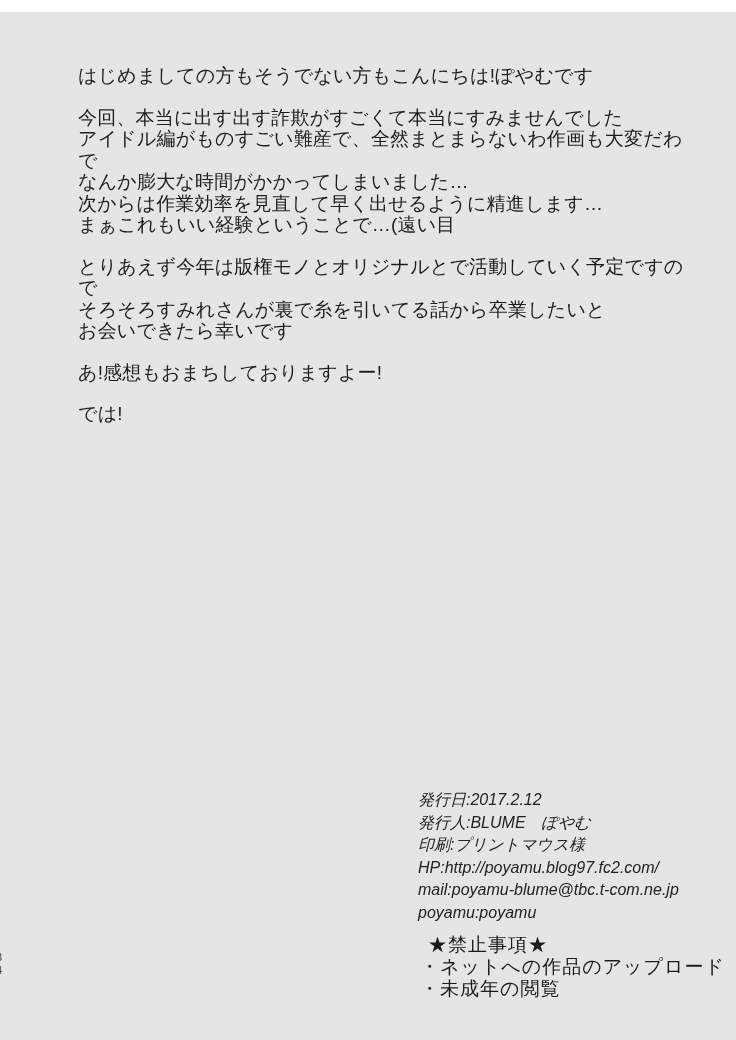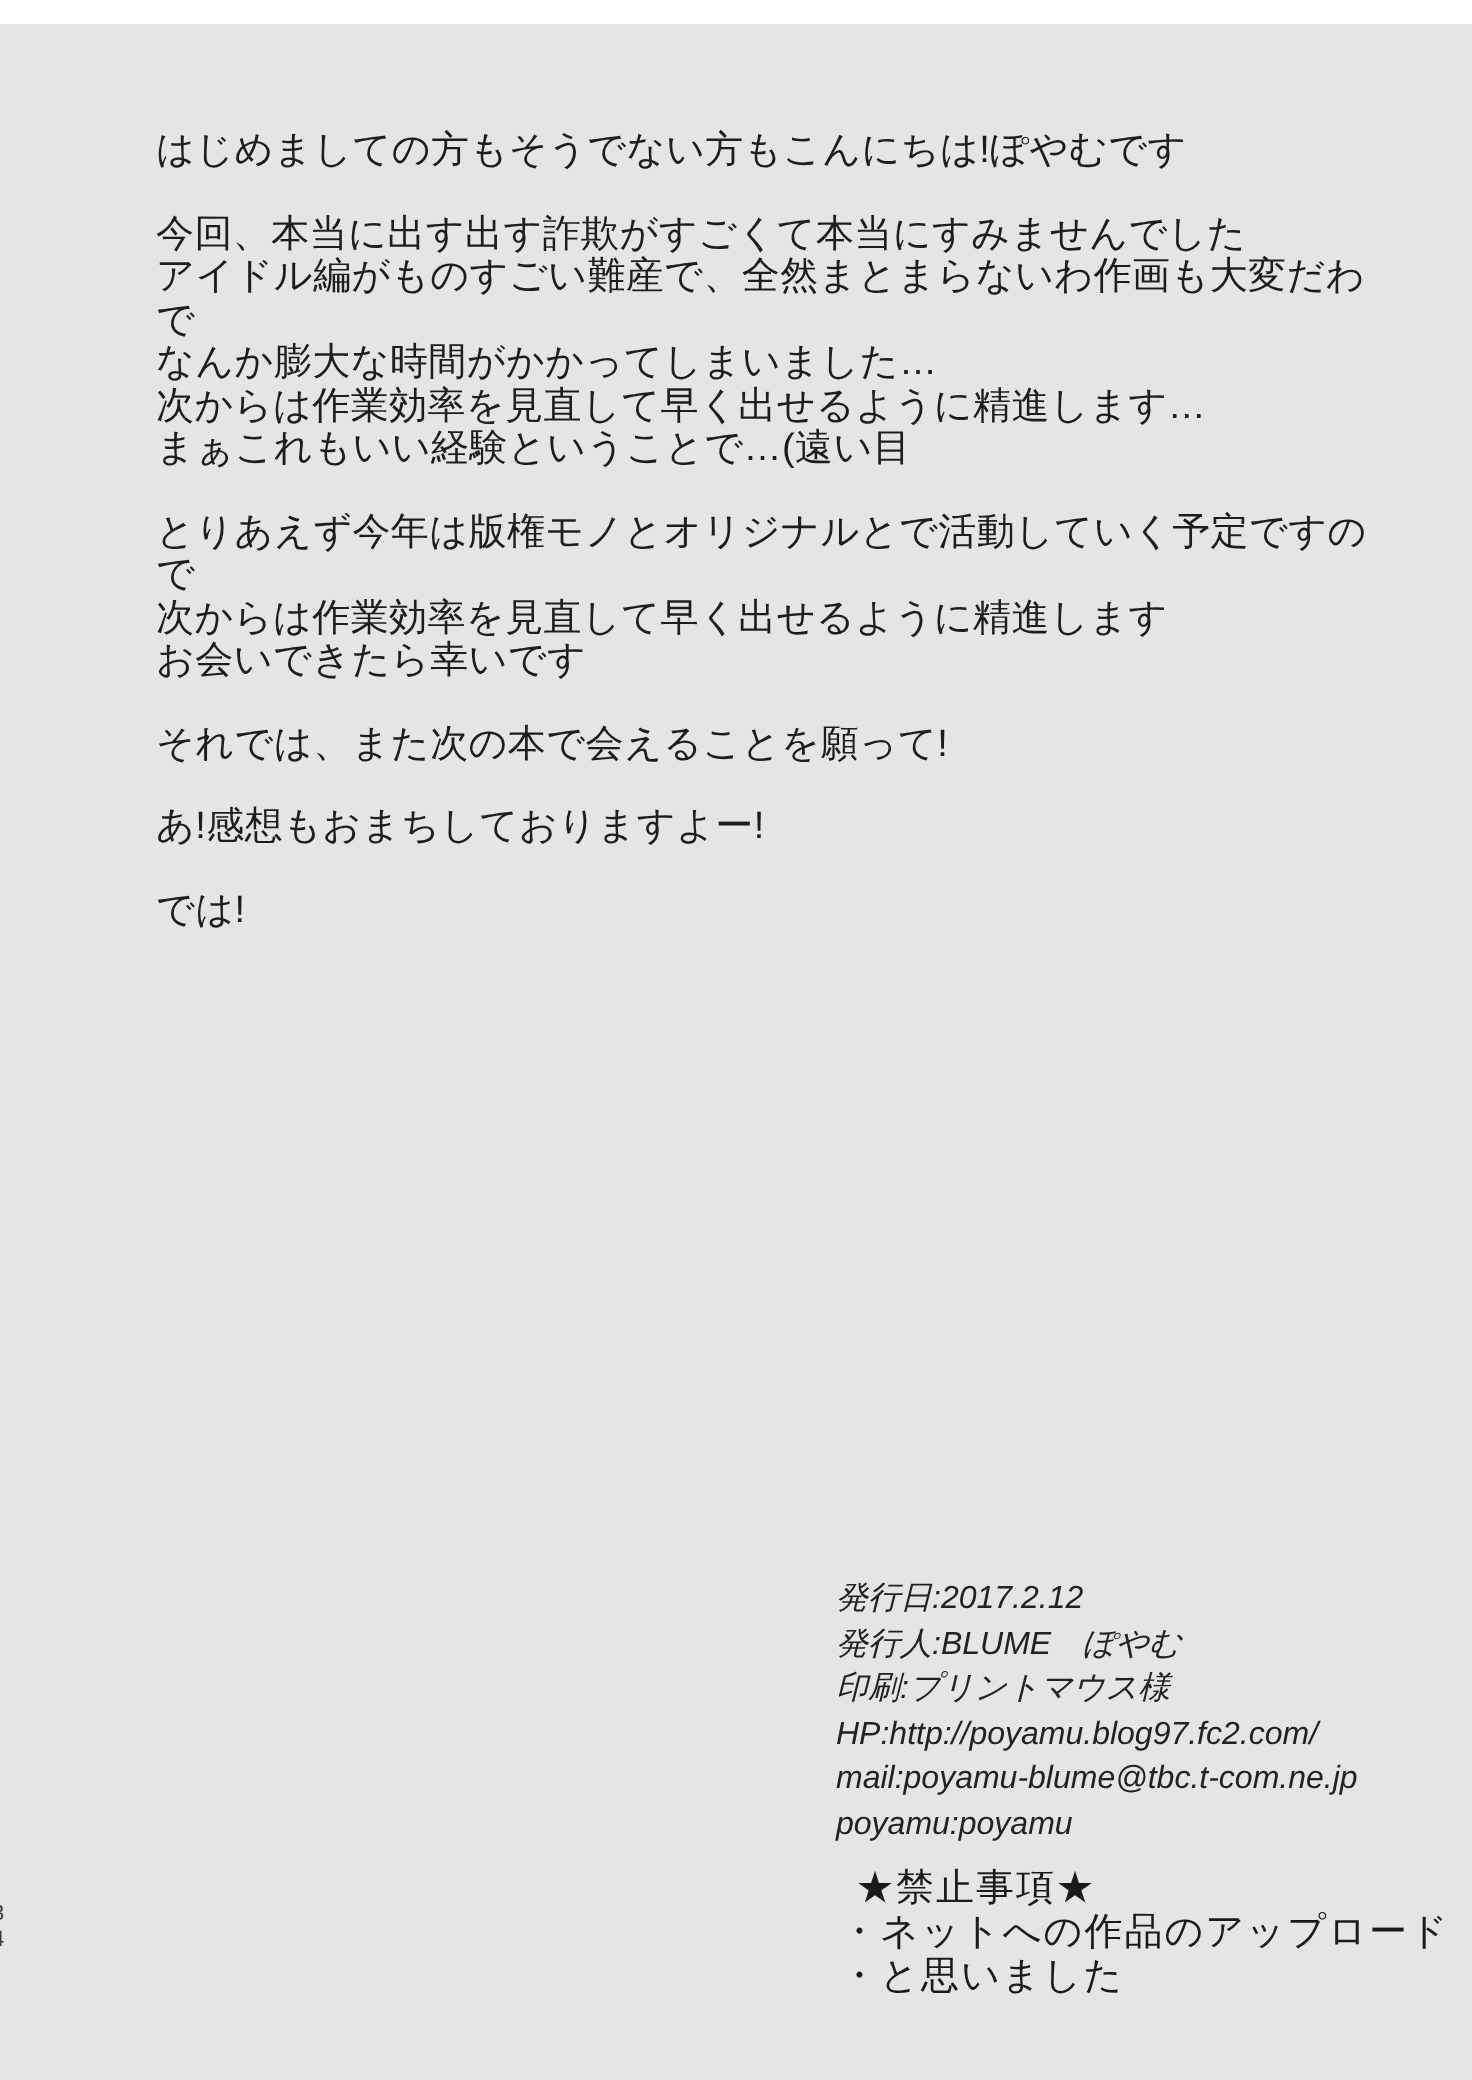--- a/index.html
+++ b/index.html
@@ -74,40 +74,39 @@
 <div class="page">
 
   <div class="body-text">
     <p>はじめましての方もそうでない方もこんにちは!ぽやむです</p>
     <p>今回、本当に出す出す詐欺がすごくて本当にすみませんでした
 アイドル編がものすごい難産で、全然まとまらないわ作画も大変だわで
 なんか膨大な時間がかかってしまいました…
 次からは作業効率を見直して早く出せるように精進します…
 まぁこれもいい経験ということで…(遠い目</p>
     <p>とりあえず今年は版権モノとオリジナルとで活動していく予定ですので
-次からは作業効率を見直して早く出せるように精進します
+そろそろすみれさんが裏で糸を引いてる話から卒業したいと
 お会いできたら幸いです</p>
-    <p>それでは、また次の本で会えることを願って!</p>
     <p>あ!感想もおまちしておりますよー!</p>
     <p>では!</p>
   </div>
 
   <div class="colophon">
     <div>発行日:2017.2.12</div>
     <div>発行人:BLUME　ぽやむ</div>
     <div>印刷:プリントマウス様</div>
     <div>HP:http://poyamu.blog97.fc2.com/</div>
     <div>mail:poyamu-blume@tbc.t-com.ne.jp</div>
     <div>poyamu:poyamu</div>
   </div>
 
   <div class="prohibitions">
     <div class="title">★禁止事項★</div>
     <div>・ネットへの作品のアップロード</div>
-    <div>・と思いました</div>
+    <div>・未成年の閲覧</div>
   </div>
 
   <div class="page-number">
     <div>3</div>
     <div>4</div>
   </div>
 
 </div>
 
 </body></html>

